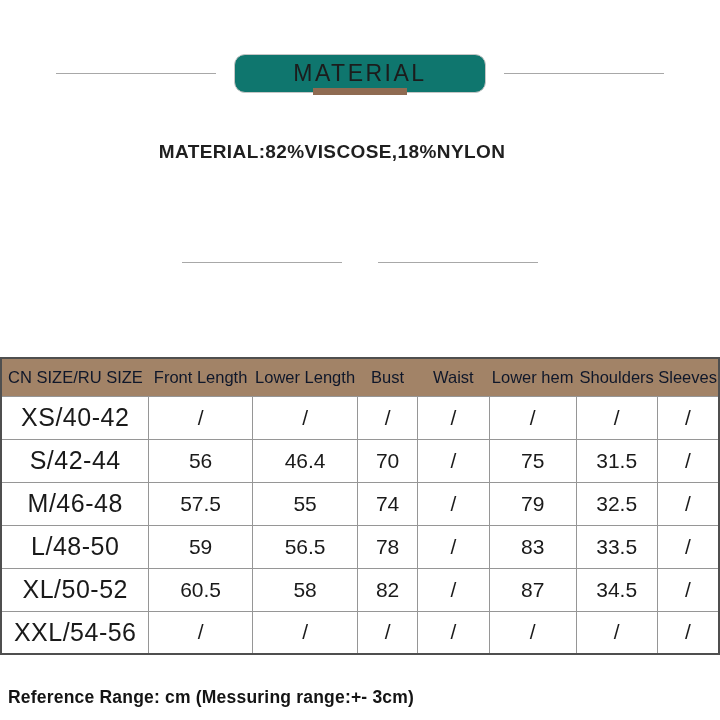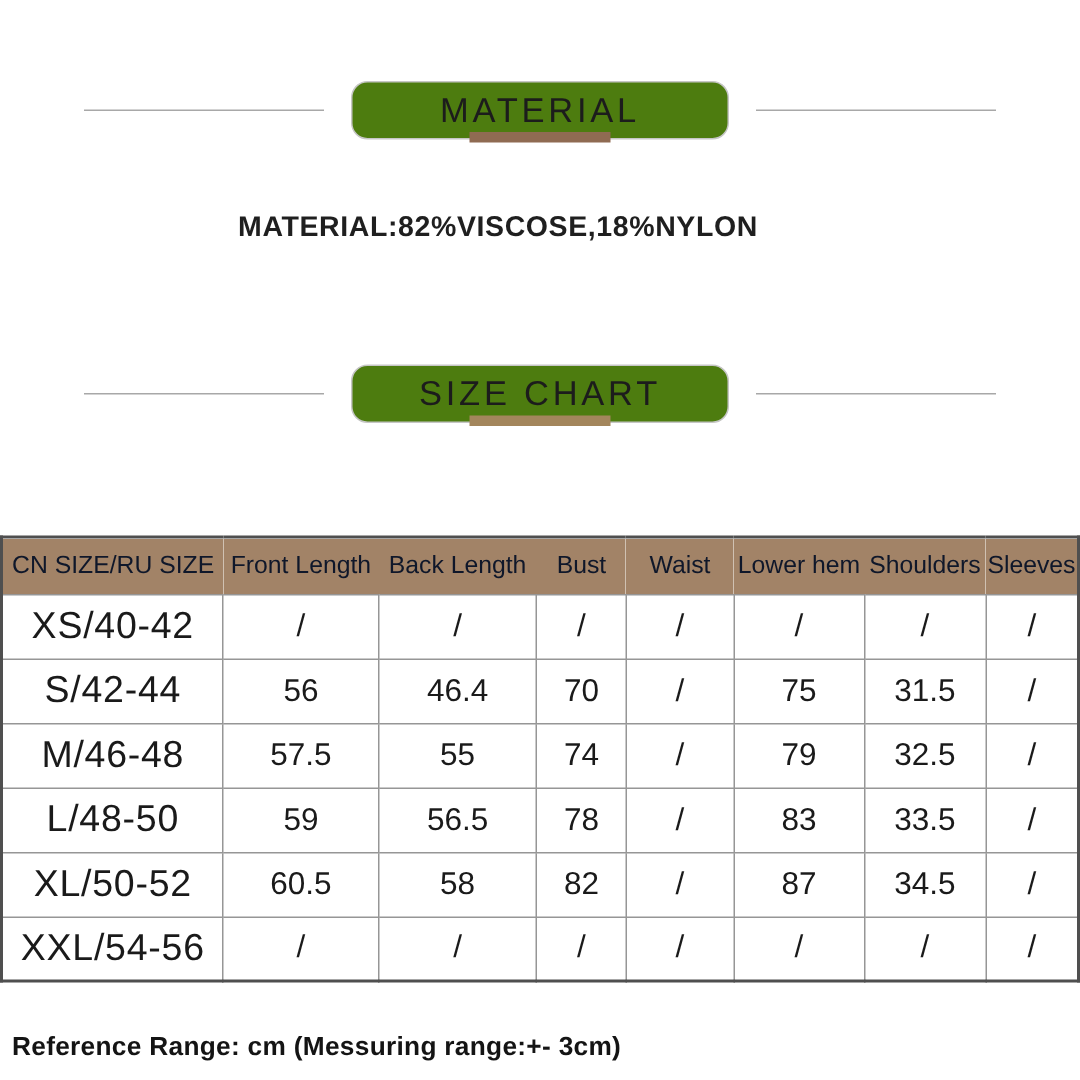--- a/index.html
+++ b/index.html
@@ -19,21 +19,21 @@
   }
   .section-header .side-line {
     width: 160px; height: 1px; background: #a8a8a8; flex: none;
   }
   .section-header .side-line.left  { margin-right: 18px; }
   .section-header .side-line.right { margin-left: 18px; }
   .title-box {
     position: relative; flex: none;
     width: 252px; height: 39px;
     border: 1px solid #c6c6c6; border-radius: 11px;
-    background: #4d7c0f;
+    background: #0f766e;
     display: flex; align-items: center; justify-content: center;
   }
   .title-box .title-text {
     font-size: 23px; letter-spacing: 2.5px; color: #1c1c1c; font-weight: 500;
     white-space: nowrap;
   }
   .title-box .accent-bar {
     position: absolute; left: 50%; transform: translateX(-50%);
     bottom: -3px; width: 94px; height: 7px;
   }
@@ -97,43 +97,39 @@
     <span class="title-text">MATERIAL</span>
     <div class="accent-bar" id="material-accent" style="background: rgb(143, 107, 82);"></div>
   </div>
   <div class="side-line right"></div>
 </div>
 
 <div class="material-line">MATERIAL:82%VISCOSE,18%NYLON</div>
 
 <div class="section-header hdr-size">
   <div class="side-line left"></div>
-  <div class="title-box">
-    <span class="title-text">SIZE CHART</span>
-    <div class="accent-bar" id="size-accent" style="background: rgb(163, 134, 92);"></div>
-  </div>
   <div class="side-line right"></div>
 </div>
 
 <table class="chart-table">
   <colgroup>
     <col style="width:20.6%">
     <col style="width:14.4%">
     <col style="width:14.7%">
     <col style="width:8.3%">
     <col style="width:10.0%">
     <col style="width:12.1%">
     <col style="width:11.3%">
     <col style="width:8.6%">
   </colgroup>
   <thead>
     <tr>
       <th>CN SIZE/RU SIZE</th>
       <th>Front Length</th>
-      <th>Back Length</th>
+      <th>Lower Length</th>
       <th>Bust</th>
       <th>Waist</th>
       <th>Lower hem</th>
       <th>Shoulders</th>
       <th>Sleeves</th>
     </tr>
   </thead>
   <tbody id="size-rows">
       <tr>
         <td class="col-size">XS/40-42</td>

